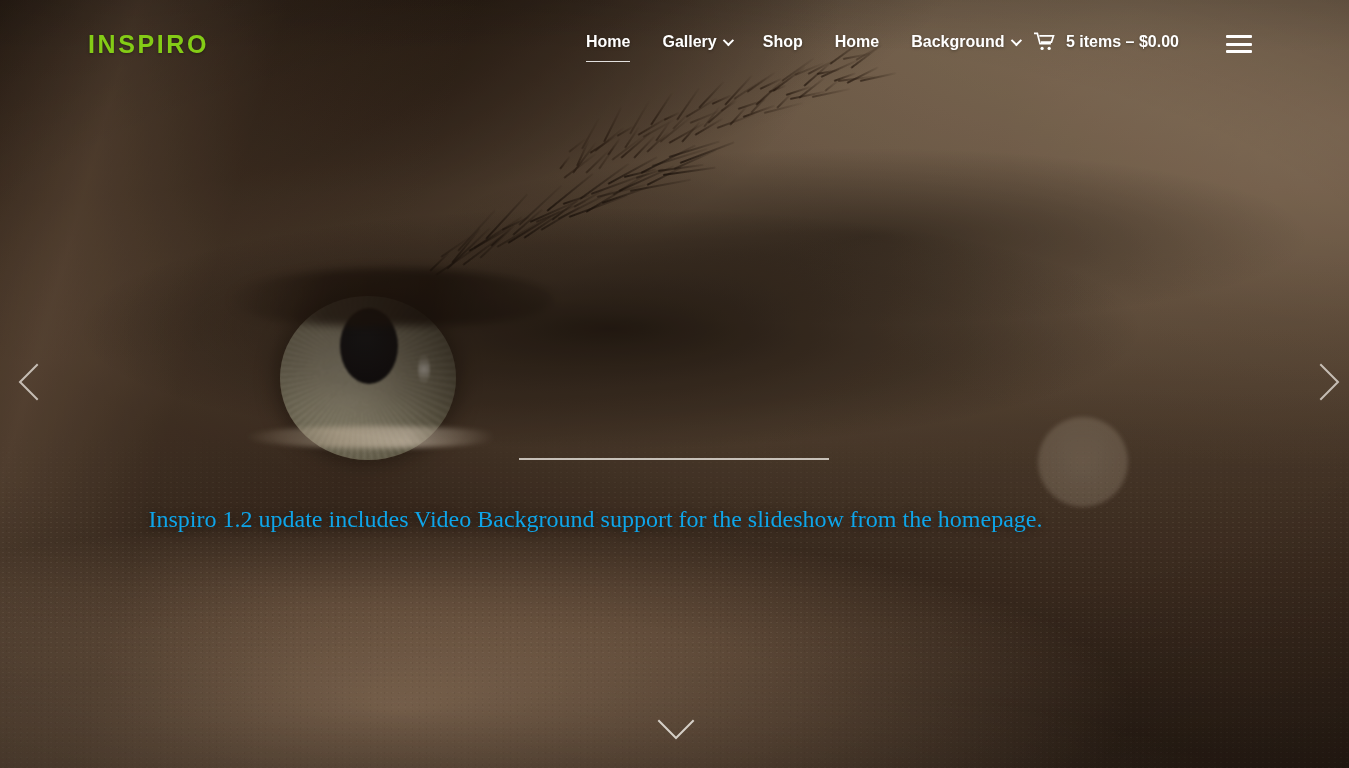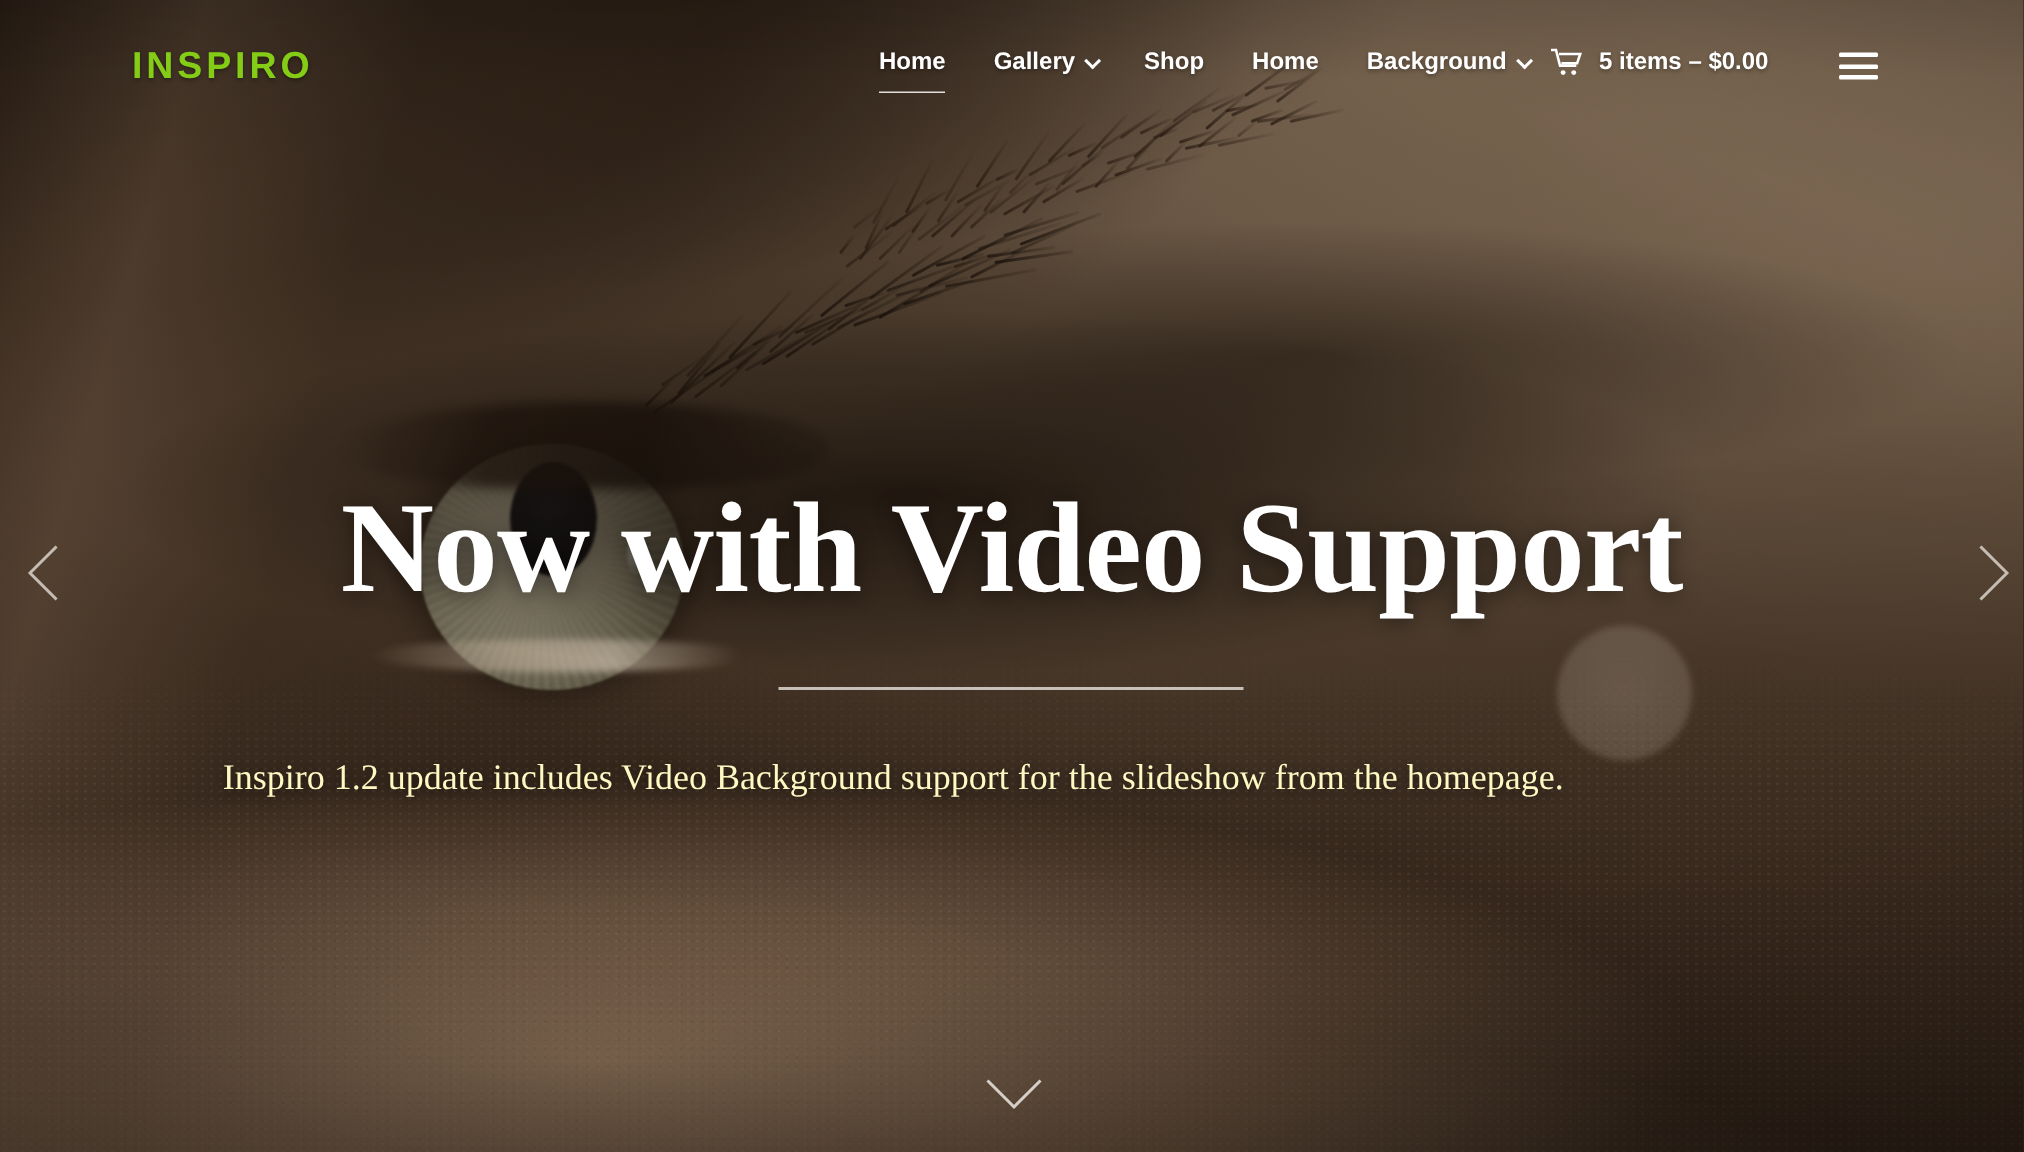--- a/index.html
+++ b/index.html
@@ -207,21 +207,21 @@
     letter-spacing:-0.5px;
     text-shadow:0 2px 14px rgba(0,0,0,0.45);
   }
   .hero-rule {
     position:absolute; top:458px; left:519px; width:310px; height:1.5px;
     background:rgba(236,232,226,0.78);
   }
   .hero-sub {
     position:absolute; top:503px; left:0; width:1191px;
     text-align:center;
-    color:#fef9c3;
+    color:#0ea5e9;
     font-family:"Liberation Serif", "DejaVu Serif", serif;
     font-size:24px; line-height:1.35; font-weight:normal;
     text-shadow:0 1px 8px rgba(0,0,0,0.5);
   }
 
   
   .arrow {
     position:absolute; z-index:18; cursor:pointer;
     width:44px; height:44px;
   }
@@ -433,21 +433,20 @@
     </div>
 
     <div class="burger">
       <span></span>
       <span></span>
       <span></span>
     </div>
   </div>
 
   <div class="hero">
-    <h1 class="hero-title">Now with Video Support</h1>
     <div class="hero-rule"></div>
     <p class="hero-sub">Inspiro 1.2 update includes Video Background support for the slideshow from the homepage.</p>
   </div>
 
   <div class="arrow prev">
     <i></i>
   </div>
   <div class="arrow next">
     <i></i>
   </div>

